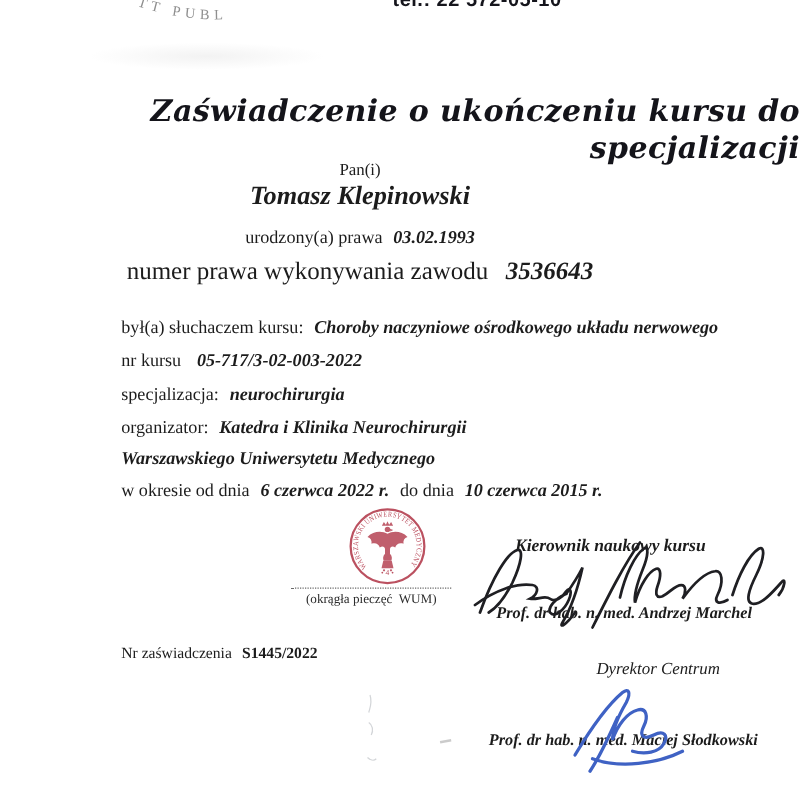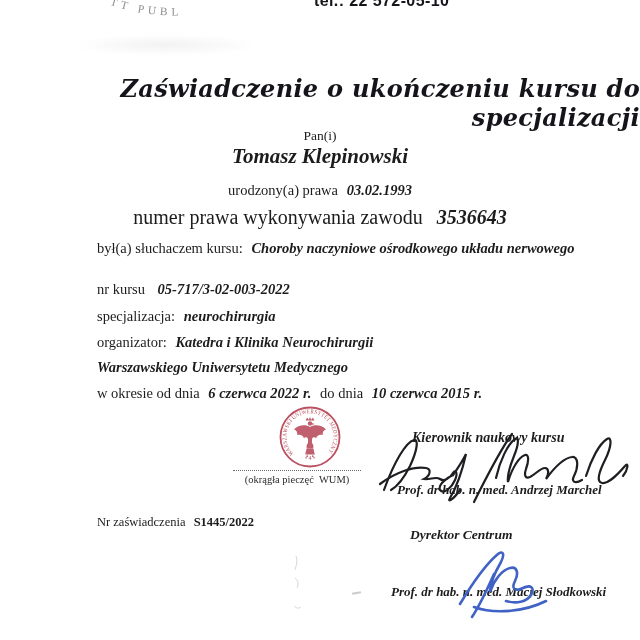--- a/index.html
+++ b/index.html
@@ -19,51 +19,51 @@
     left:70px; top:34px; width:190px; height:22px; border-radius:50%;
     background:radial-gradient(ellipse at center, #ededed 0%, rgba(255,255,255,0) 70%);
     opacity:.7;
   }
   
   .title{
     left:0; top:74px; width:640px; text-align:right;
     font-family:"DejaVu Serif", serif; font-style:italic; font-weight:bold;
     font-size:24px; letter-spacing:.3px; color:#14141a;
   }
-  .centered{left:0; width:576px; text-align:center;padding-left:32px;}
+  .centered{left:0; width:576px; text-align:center;}
   .salutation{top:128px; font-size:13.5px;}
   .recipient-name{top:144px; font-size:21px; font-weight:bold; font-style:italic;}
   .born-line{top:182px; font-size:14.5px;}
   .license-line{top:206px; font-size:20px;}
   .bi{font-weight:bold; font-style:italic;}
   .gap-s{margin-left:5px;} .gap-m{margin-left:9px;}
   
   .bodyline{left:97px; font-size:14.5px; white-space:nowrap;}
-  .l1{top:240px;text-align:center;} .l2{top:281px;} .l3{top:308px;}
+  .l1{top:254px;text-align:center;} .l2{top:281px;} .l3{top:308px;}
   .l4{top:334px;} .l5{top:359px;} .l6{top:385px;}
   
   .seal{left:278px; top:405px; opacity:.88;}
   .dotline{
     left:233px; top:470px; width:128px; height:0;
     border-bottom:1.6px dotted #6a6a6a;
   }
   .seal-caption{
     left:224px; top:474px; width:146px; text-align:center;
     font-size:10.5px; color:#2c2c2c; white-space:pre;
   }
   
   .role-head{left:412px; top:430px; font-size:14px; font-weight:bold; font-style:italic; white-space:nowrap;}
   .sig-black{left:378px; top:424px; z-index:4;}
   .name-head{left:397px; top:482px; font-size:13px; font-weight:bold; font-style:italic; white-space:nowrap;}
   
   .cert-no{left:97px; top:515px; font-size:12.5px; white-space:nowrap;}
   .cert-no b{font-weight:bold;}
   .role-dir{
-    left:410px; top:527px; width:176px; text-align:left;
-    font-size:13.5px; font-weight:bold; font-style:italic; line-height:15.5px;
+    left:400px; top:527px; width:176px; text-align:right;
+    font-size:13.5px; font-weight:normal; font-style:italic; line-height:15.5px;
   }
   .sig-blue{left:446px; top:546px; z-index:4;}
   .name-dir{left:391px; top:584px; font-size:13px; font-weight:bold; font-style:italic; white-space:nowrap;}
   .pencil-marks{left:290px; top:554px; opacity:.5;}
   .tiny-dash{
     left:352px; top:592px; width:9px; height:2px; background:#b5b5b5;
     transform:rotate(-10deg); opacity:.7;
   }
 </style>
 </head>

